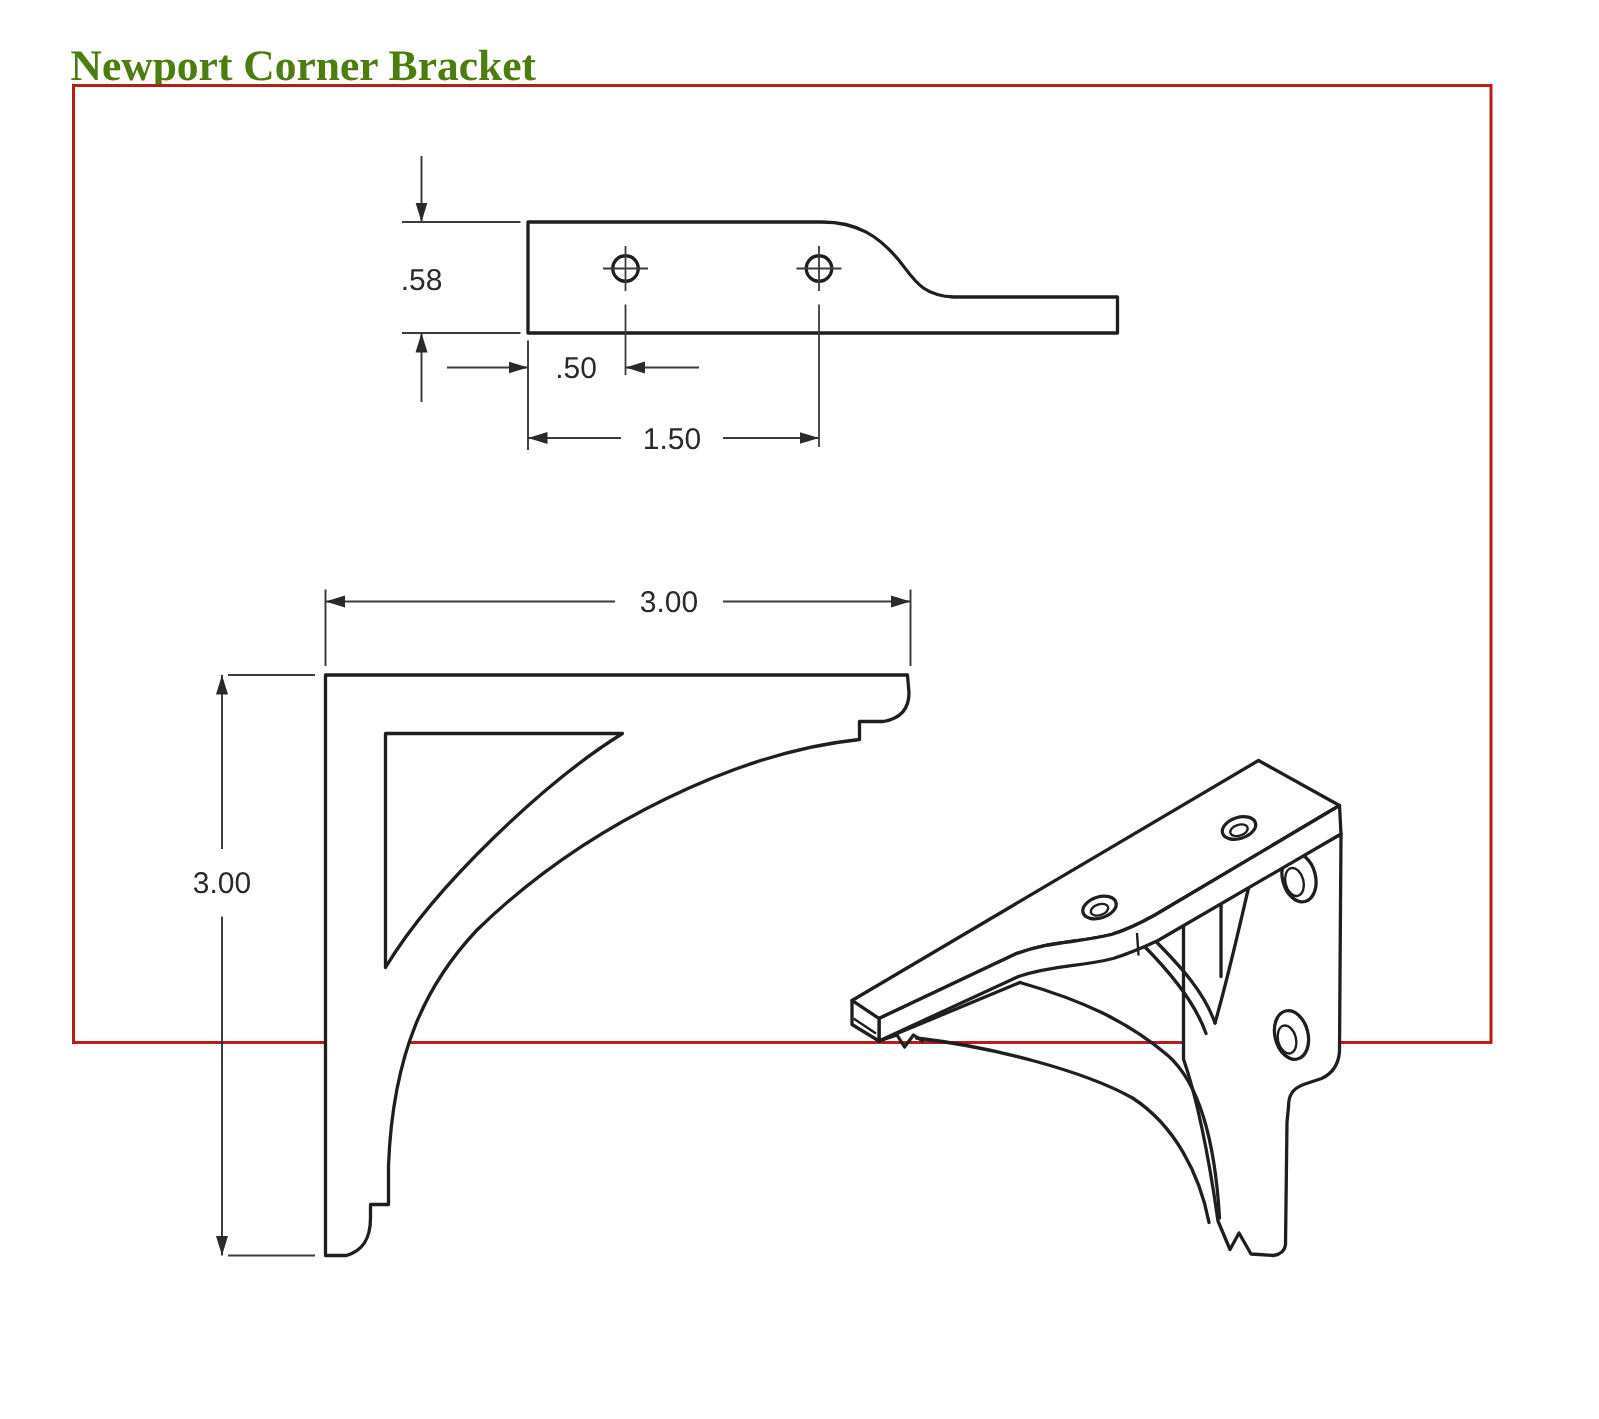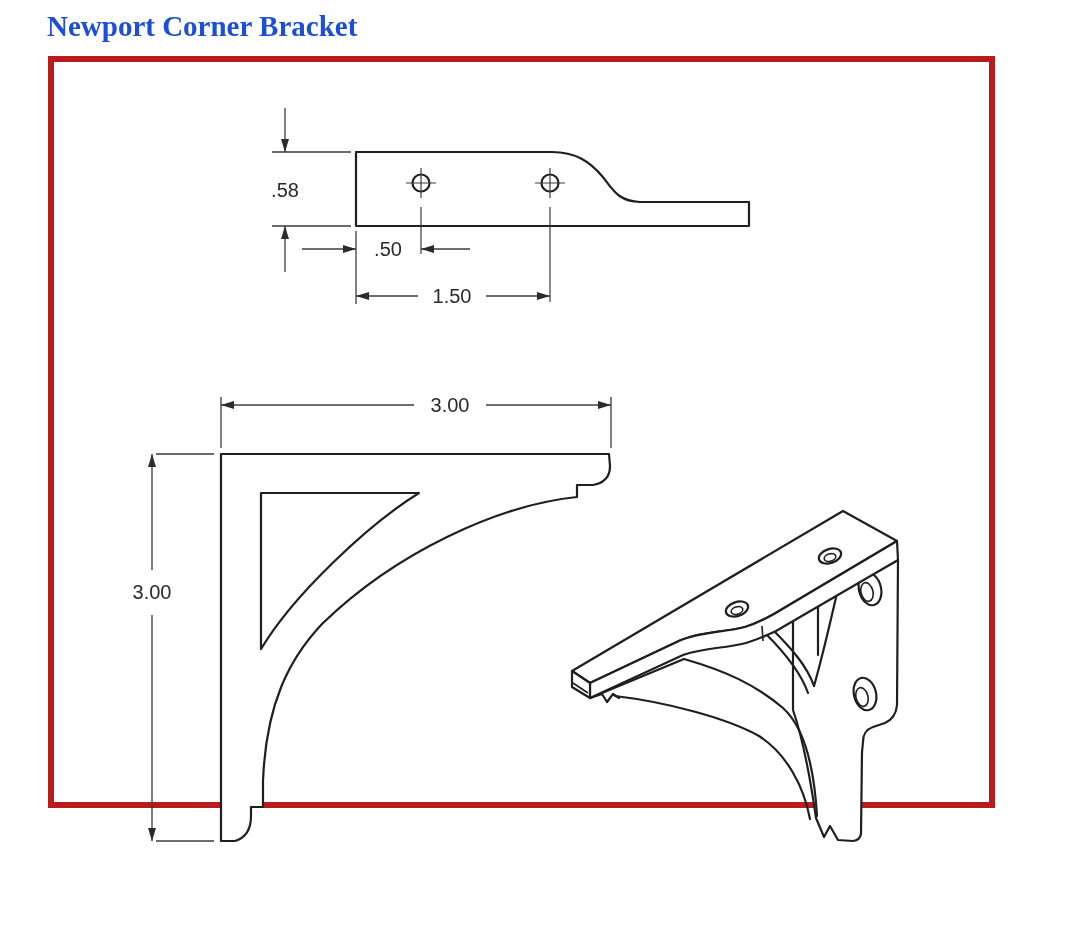--- a/index.html
+++ b/index.html
@@ -4,33 +4,33 @@
 <style>
   html,body{margin:0;padding:0;background:#ffffff;}
   body{
     position:relative;
     width:1066px;height:946px;
     font-family:"Liberation Sans", sans-serif;
     overflow:hidden;
   }
   .page-title{
     position:absolute;
-    left:47px;top:10px;
+    left:47px;top:28px;
     font-family:"Liberation Serif", serif;
     font-weight:700;
     font-size:29px;
     letter-spacing:0px;
-    color:#1d4ed8;
+    color:#4d7c0f;
     margin:0;
   }
   .drawing-frame{
     position:absolute;
     left:48px;top:56px;
-    width:947px;height:752px;
-    border:6px solid #b91c1c;
+    width:947px;height:640px;
+    border:2px solid #b91c1c;
     background:#ffffff;
     box-sizing:border-box;
   }
   svg{display:block;}
   .part{fill:#ffffff;stroke:#1f1f1f;stroke-width:2.2;stroke-linejoin:round;}
   .partline{fill:none;stroke:#1f1f1f;stroke-width:2.2;stroke-linejoin:round;stroke-linecap:round;}
   .thinpart{fill:none;stroke:#1f1f1f;stroke-width:1.6;}
   .dim{stroke:#3c3c3c;stroke-width:1.3;fill:none;}
   .cl{stroke:#3c3c3c;stroke-width:1.2;fill:none;}
   .dimtext{

